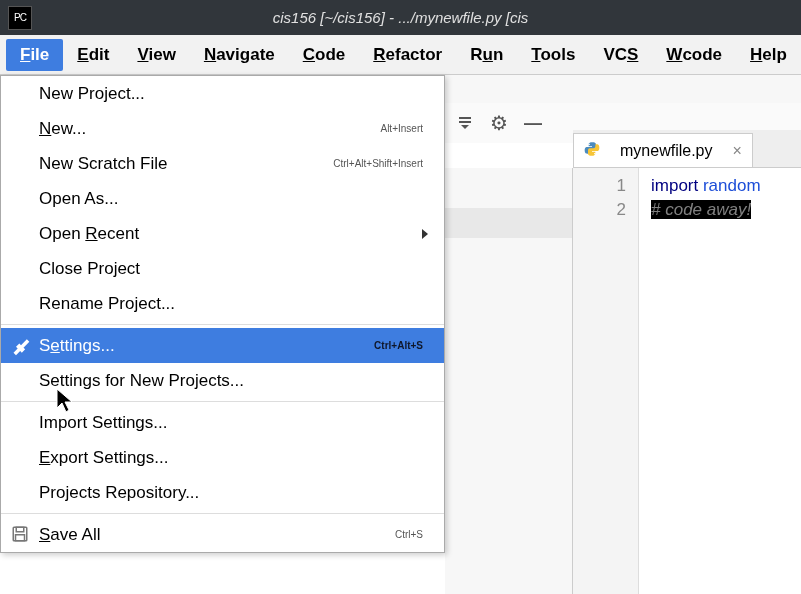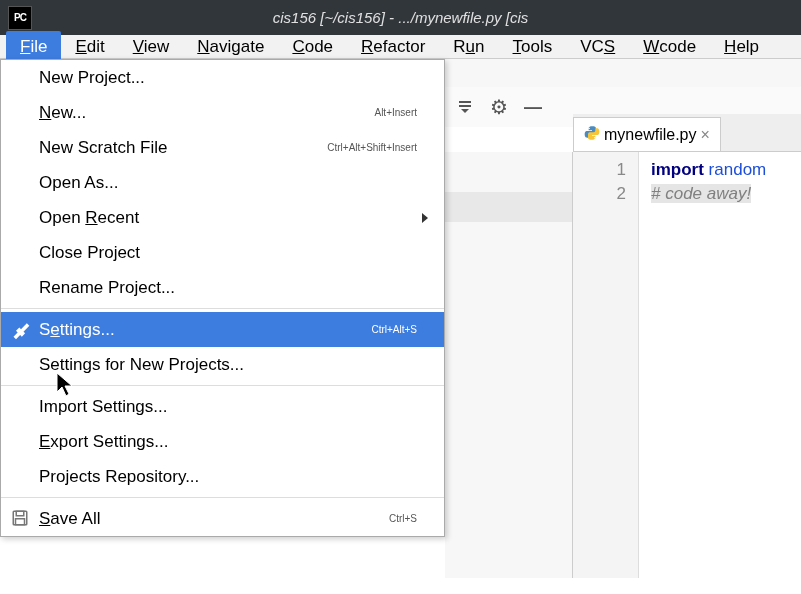--- a/index.html
+++ b/index.html
@@ -1,64 +1,64 @@
 <!DOCTYPE html>
 <html><head>
 <meta charset="utf-8">
 <style>
 * { margin:0; padding:0; box-sizing:border-box; font-family:"Segoe UI",Arial,sans-serif; }
 body { width:801px; height:594px; overflow:hidden; background:#fff; }
 
 .titlebar { height:35px; background:#31363b; color:#e0e0e0; display:flex; align-items:center; font-size:15px; }
-.app-icon { width:24px; height:24px; margin-left:8px; margin-right:8px; background:#000; border:1px solid #555; position:relative; display:flex; align-items:center; justify-content:center; font-size:10px; font-weight:bold; color:#fff; letter-spacing:-1px; }
+.app-icon { width:24px; height:24px; margin-left:8px; margin-right:8px; background:#000; border:1px solid #555; position:relative; display:flex; align-items:center; justify-content:center; font-size:10px; font-weight:normal; color:#fff; letter-spacing:-1px; }
 .titlebar-text { flex:1; text-align:center; margin-left:-40px;font-style:italic; }
 
-.menubar { height:24px; background:#f2f2f2; border-bottom:1px solid #ccc; display:flex; align-items:center; padding:0 6px; font-size:17px; }
+.menubar { height:40px; background:#f2f2f2; border-bottom:1px solid #ccc; display:flex; align-items:center; padding:0 6px; font-size:17px;font-weight:bold; }
 .menu-item { padding:6px 14px; cursor:pointer; color:#000; }
 .menu-item.active { background:#3e7de0; color:#fff; border-radius:2px; }
 .ul { text-decoration:underline; }
 
 .content { position:relative; height:519px; }
 
 .dropdown {
   position:absolute; left:0; top:0; width:445px; background:#fff;
   border:1px solid #aaa; box-shadow:2px 2px 6px rgba(0,0,0,0.2);
   font-size:17px; z-index:10;
 }
-.menu-row { height:35px; display:flex; align-items:center; position:relative; padding-left:38px; padding-right:27px; cursor:pointer; }
+.menu-row { height:35px; display:flex; align-items:center; position:relative; padding-left:38px; padding-right:21px; cursor:pointer; }
 .menu-row.selected { background:#3e7de0; color:#fff; }
 .menu-row .label { flex:1; }
 .menu-row .shortcut { color:#555; font-size:10px; }
-.menu-row.selected .shortcut { color:#ffffff; }
+.menu-row.selected .shortcut { color:#0f172a;font-weight:bold; }
 .menu-sep { height:1px; background:#ddd; margin:3px 0; }
 .menu-icon { position:absolute; left:10px; width:20px; height:20px; }
 .submenu-arrow { position:absolute; right:14px; }
 
 .folder-icon svg { width:18px; height:18px; }
 .save-icon svg { width:18px; height:18px; }
 .arrow-icon svg { width:10px; height:10px; }
 
 .cursor { position:absolute; left:56px; top:313px; z-index:20; pointer-events:none; }
 
 .toolbar-area { position:absolute; left:445px; right:0; top:0; height:68px; border-bottom:1px solid #ccc; }
 .tb-row1 { height:28px; background:#f7f7f7; }
 .tb-row2 { height:40px; background:#fafafa; display:flex; align-items:center; padding:0 8px; gap:10px; }
 .tb-btn { width:24px; height:24px; display:flex; align-items:center; justify-content:center; color:#555; cursor:pointer; }
 
 .editor-tabbar { position:absolute; left:573px; right:0; top:55px; height:38px; display:flex; align-items:flex-end; border-bottom:1px solid #ccc; background:#eee; }
-.editor-tab { height:34px; display:flex; align-items:center; padding:0 10px; background:#fff; border:1px solid #ccc; border-bottom:none; gap:4px; font-size:16px; }
+.editor-tab { height:34px; display:flex; align-items:center; padding:0 10px; background:#fff; border:1px solid #ccc; border-bottom:none; gap:20px; font-size:16px; }
 .py-icon svg { width:16px; height:16px; }
 .tab-close { color:#888; font-size:16px; cursor:pointer; }
 
 .editor-body { position:absolute; left:573px; right:0; top:93px; bottom:0; display:flex; background:#fff; font-family:"Consolas","Menlo",monospace; font-size:17px; }
 .gutter { width:66px; background:#f4f4f4; border-right:1px solid #ddd; text-align:right; padding:6px 12px 0 0; color:#888; line-height:24px; }
 .code { padding:6px 0 0 12px; line-height:24px; }
-.code .kw { color:#000080; font-weight:bold; }
+.code .kw { color:#000080; font-weight:normal; }
 .code .id { color:#1d4ed8;text-align:right; }
-.code .comment { color:#808080; font-style:italic; background:#e5e5e5; }
+.code .comment { color:#808080; font-style:italic; background:#000000; }
 
 .split-area { position:absolute; left:445px; top:93px; width:128px; bottom:0; border-right:1px solid #ccc; background:#f7f7f7; }
 .split-row { height:30px; background:#e8e8e8; }
 </style>
 </head>
 <body>
 
 <div class="titlebar">
   <div class="app-icon">PC</div>
   <div class="titlebar-text">cis156 [~/cis156] - .../mynewfile.py [cis</div>

